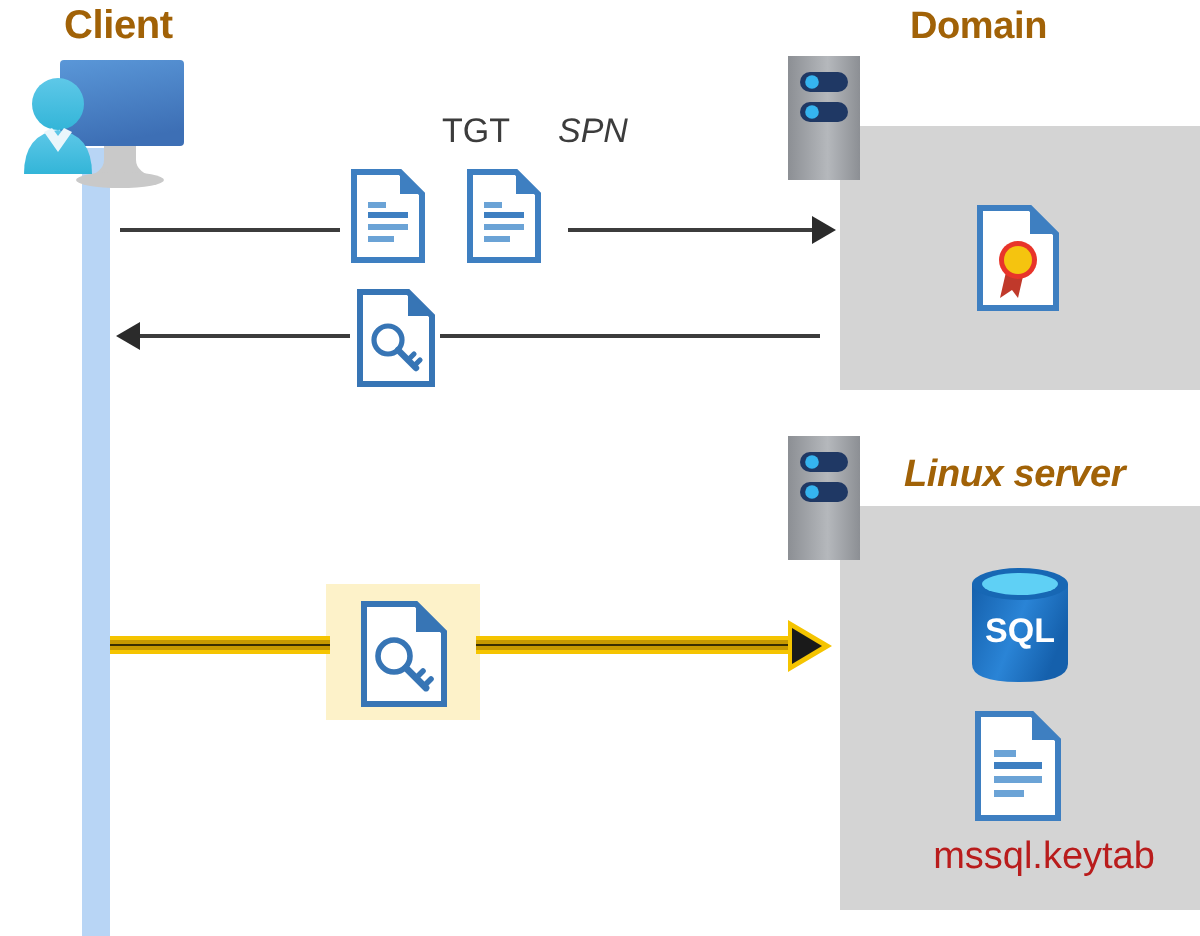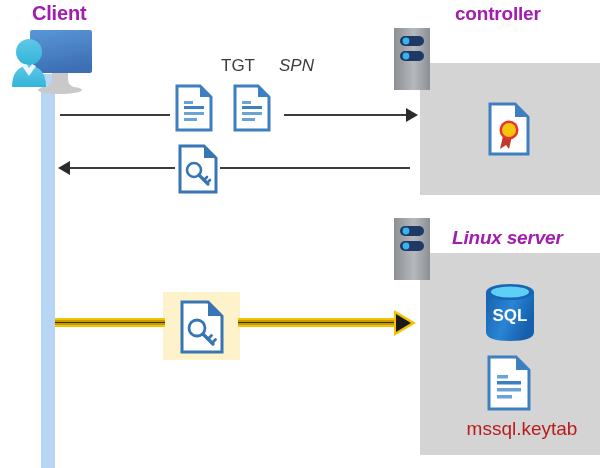--- a/index.html
+++ b/index.html
@@ -6,21 +6,21 @@
   body{width:600px;height:468px;position:relative;overflow:hidden;
        font-family:"Liberation Sans","DejaVu Sans",sans-serif;}
   .abs{position:absolute;}
 
   
   .panel{position:absolute;background:#d4d4d4;}
   #dc-panel{left:420px;top:63px;width:180px;height:132px;}
   #linux-panel{left:420px;top:253px;width:180px;height:202px;}
 
   
-  .title{position:absolute;font-weight:bold;color:#a21caf;letter-spacing:-0.2px;}
+  .title{position:absolute;font-weight:bold;color:#a16207;letter-spacing:-0.2px;}
   #client-title{left:32px;top:2px;font-size:20px;}
   #dc-title{left:455px;top:2px;font-size:19px;line-height:24px;width:140px;}
   #linux-title{left:452px;top:227px;font-size:19px;font-style:italic;}
 
   
   #lifeline{position:absolute;left:41px;top:74px;width:14px;height:394px;
             background:#b8d5f5;}
 
   
   #client-icon{position:absolute;left:8px;top:25px;width:92px;height:72px;}
@@ -84,21 +84,21 @@
   <rect x="22" y="5" width="62" height="43" rx="2" fill="url(#mongrad)"></rect>
 
   <circle cx="21" cy="27" r="13" fill="url(#persongrad)"></circle>
 
   <path d="M4 62 q0 -20 17 -22 q17 2 17 22 z" fill="url(#persongrad)"></path>
 
   <path d="M14 41 l7 10 l7 -10 l-4 -2 l-3 4 l-3 -4 z" fill="#eaf6fb"></path>
 </svg>
 
 <div class="title" id="dc-title">
-  <div>controller</div>
+  <div>Domain</div>
 </div>
 
 <svg class="rack" style="left:394px;top:28px;" viewBox="0 0 36 62" width="36" height="62">
   <defs>
     <linearGradient id="rackgrad1" x1="0" y1="0" x2="1" y2="0">
       <stop offset="0%" stop-color="#8c8f94"></stop>
       <stop offset="55%" stop-color="#b5b8bc"></stop>
       <stop offset="100%" stop-color="#8c8f94"></stop>
     </linearGradient>
   </defs>

